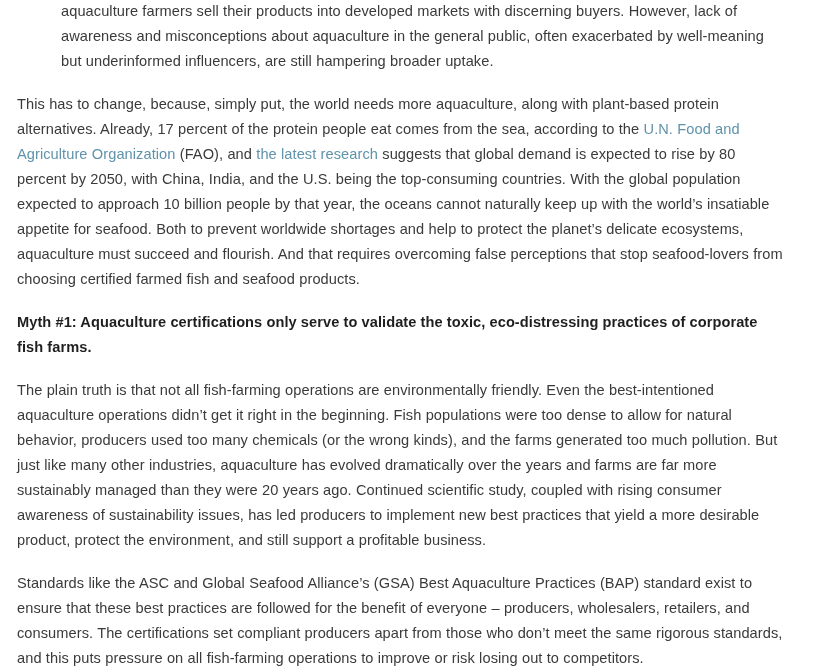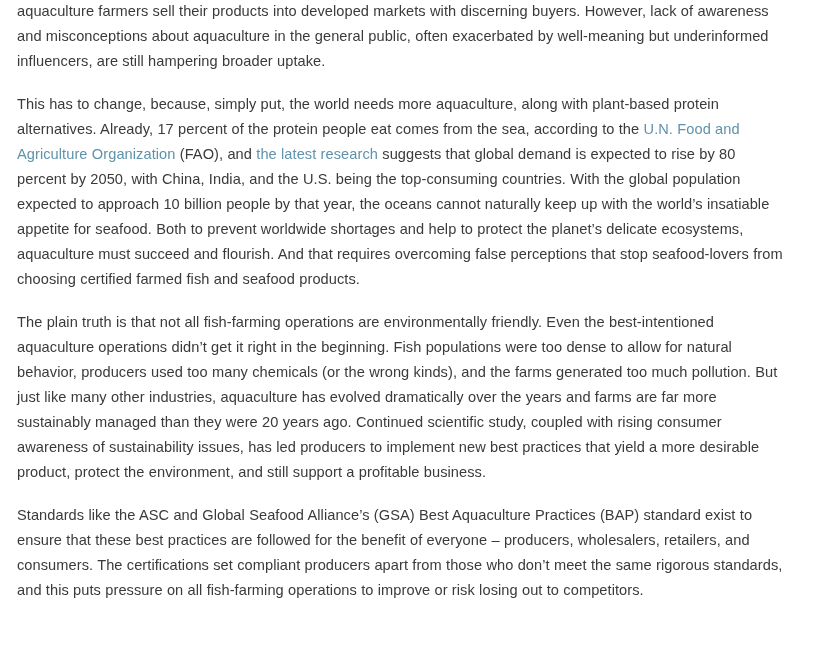--- a/index.html
+++ b/index.html
@@ -25,20 +25,21 @@
     font-size: 14.6px;
     line-height: 25px;
     color: #3a3a3a;
     margin: 0 0 18px 0;
     letter-spacing: 0.005em;
     text-align: left;
     word-spacing: 0.01em;
   }
   .para.first {
     margin-top: -1px;
+    margin-left: 44px;
   }
   .myth {
     font-size: 14.6px;
     line-height: 25px;
     font-weight: bold;
     color: #1f1f1f;
     margin: 0 0 18px 0;
     letter-spacing: 0.005em;
   }
   .para a,
@@ -58,20 +59,23 @@
 
   <p class="para first">
     <span>aquaculture farmers sell their products into developed markets with discerning buyers. However, lack of awareness and misconceptions about aquaculture in the general public, often exacerbated by well-meaning but underinformed influencers, are still hampering broader uptake.</span>
   </p>
 
   <p class="para">
     <span>This has to change, because, simply put, the world needs more aquaculture, along with plant-based protein alternatives. Already, 17 percent of the protein people eat comes from the sea, according to the </span><a class="link">U.N. Food and Agriculture Organization</a><span> (FAO), and </span><a class="link">the latest research</a><span> suggests that global demand is expected to rise by 80 percent by 2050, with China, India, and the U.S. being the top-consuming countries. With the global population expected to approach 10 billion people by that year, the oceans cannot naturally keep up with the world’s insatiable appetite for seafood. Both to prevent worldwide shortages and help to protect the planet’s delicate ecosystems, aquaculture must succeed and flourish. And that requires overcoming false perceptions that stop seafood-lovers from choosing certified farmed fish and seafood products.</span>
   </p>
 
 
+  <p class="myth">
+    <span>Myth #1: Aquaculture certifications only serve to validate the toxic, eco-distressing practices of corporate fish farms.</span>
+  </p>
 
   <p class="para">
     <span>The plain truth is that not all fish-farming operations are environmentally friendly. Even the best-intentioned aquaculture operations didn’t get it right in the beginning. Fish populations were too dense to allow for natural behavior, producers used too many chemicals (or the wrong kinds), and the farms generated too much pollution. But just like many other industries, aquaculture has evolved dramatically over the years and farms are far more sustainably managed than they were 20 years ago. Continued scientific study, coupled with rising consumer awareness of sustainability issues, has led producers to implement new best practices that yield a more desirable product, protect the environment, and still support a profitable business.</span>
   </p>
 
   <p class="para tight">
     <span>Standards like the ASC and Global Seafood Alliance’s (GSA) Best Aquaculture Practices (BAP) standard exist to ensure that these best practices are followed for the benefit of everyone – producers, wholesalers, retailers, and consumers. The certifications set compliant producers apart from those who don’t meet the same rigorous standards, and this puts pressure on all fish-farming operations to improve or risk losing out to competitors.</span>
   </p>
 
 </div>

